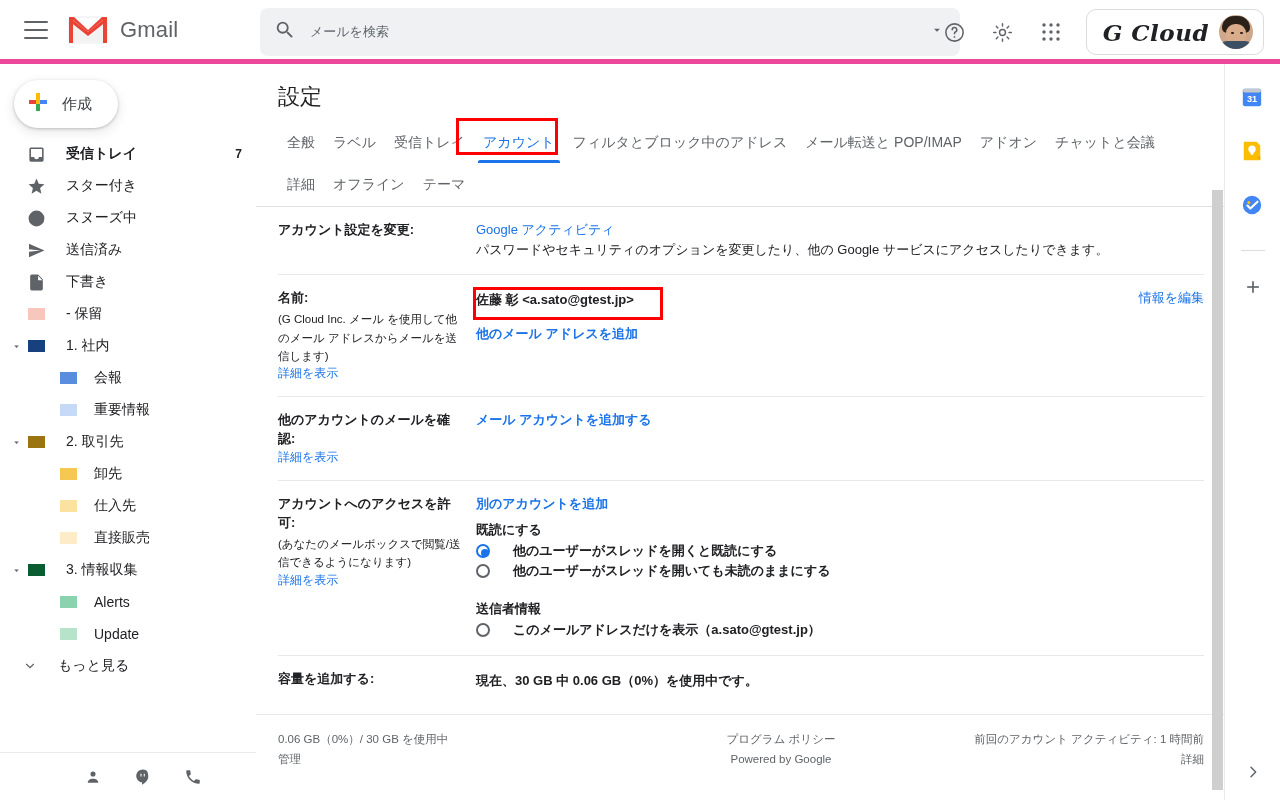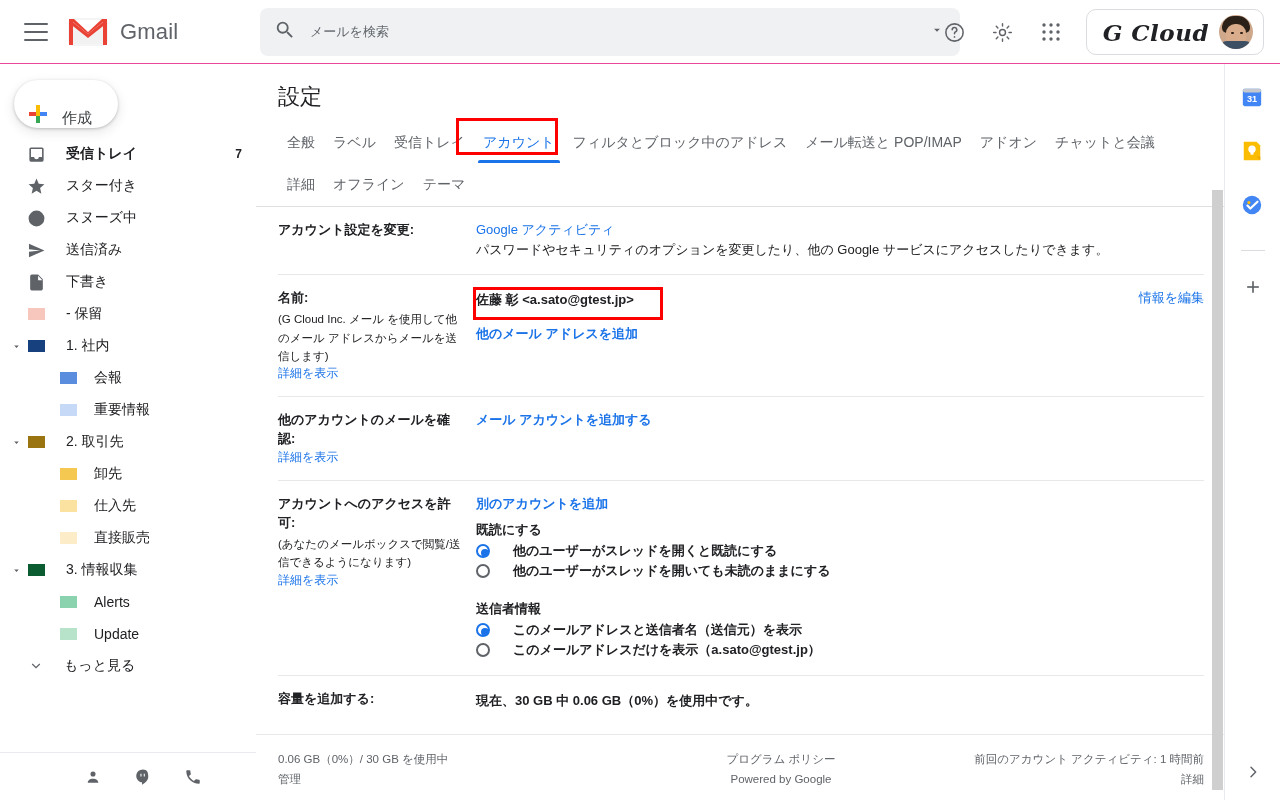--- a/index.html
+++ b/index.html
@@ -8,21 +8,21 @@
     font-family: "Liberation Sans", "DejaVu Sans", sans-serif;
     background: #fff; overflow: hidden;
     -webkit-font-smoothing: antialiased;
   }
   #app { position: relative; width: 1280px; height: 800px; }
 
   
   .header {
     position: absolute; top: 0; left: 0; width: 1280px; height: 64px;
     display: flex; align-items: center; background: #fff;
-    border-bottom: 1px solid #ec4899; z-index: 5;
+    border-bottom: 5px solid #ec4899; z-index: 5;
   }
   .hamburger {
     width: 24px; height: 18px; margin-left: 24px; margin-right: 20px;
     display: flex; flex-direction: column; justify-content: space-between;
     cursor: pointer;
   }
   .hamburger i { display: block; height: 2px; background: #5f6368; border-radius: 1px; }
   .gm-logo { display: flex; align-items: center; cursor: pointer; }
   .gm-mark { width: 40px; height: 30px; position: relative; }
   .gm-word {
@@ -69,21 +69,21 @@
   .av-eye  { position: absolute; top: 17px; width: 3px; height: 2px; background: #2d2018; border-radius: 2px; }
   .av-body { position: absolute; left: 0; bottom: 0; width: 34px; height: 8px;
              background: #3d4f63; border-radius: 12px 12px 0 0; }
 
   
   .sidebar {
     position: absolute; left: 0; top: 64px; width: 256px; height: 736px;
     background: #fff; overflow: hidden;
   }
   .compose {
-    display: flex; align-items: flex-end; gap: 14px;
+    display: flex; align-items: center; gap: 14px;
     margin: 16px 0 10px 14px; width: 104px; height: 48px;
     padding-left: 14px; border-radius: 24px; background: #fff;
     box-shadow: 0 1px 3px rgba(60,64,67,.3), 0 4px 8px 3px rgba(60,64,67,.08);
     cursor: pointer;
   }
   .compose-label { font-size: 15px; color: #3c4043; font-weight: 500; }
   .nav-list { margin-top: 6px; }
   .nav-item {
     display: flex; align-items: center; height: 32px;
     padding-left: 26px; padding-right: 14px; cursor: pointer;
@@ -437,21 +437,21 @@
         <span class="nav-text">Alerts</span>
       </div>
 
       <div class="nav-item child">
         <span class="nav-ico">
           <span class="label-tag" style="background:#b7e3ca;color:#b7e3ca"></span>
         </span>
         <span class="nav-text">Update</span>
       </div>
 
-      <div class="nav-item child" style="padding-left:26px">
+      <div class="nav-item child" style="padding-left:20px">
         <span class="nav-ico" style="margin-right:18px">
           <svg width="14" height="14" viewBox="0 0 24 24" fill="none" stroke="#5f6368" stroke-width="2" stroke-linecap="round">
             <path d="M6 9l6 6 6-6"></path>
           </svg>
         </span>
         <span class="nav-text">もっと見る</span>
       </div>
     </div>
 
     <div class="sidebar-footer">
@@ -542,24 +542,20 @@
           <label class="radio-row">
             <span class="radio on"></span>
             <span class="radio-lbl">他のユーザーがスレッドを開くと既読にする</span>
           </label>
           <label class="radio-row">
             <span class="radio"></span>
             <span class="radio-lbl">他のユーザーがスレッドを開いても未読のままにする</span>
           </label>
           <div style="height:18px"></div>
           <div class="grp-title">送信者情報</div>
-          <label class="radio-row">
-            <span class="radio on"></span>
-            <span class="radio-lbl">このメールアドレスと送信者名（送信元）を表示</span>
-          </label>
           <label class="radio-row">
             <span class="radio"></span>
             <span class="radio-lbl">このメールアドレスだけを表示（a.sato@gtest.jp）</span>
           </label>
         </div>
       </div>
 
       <div class="srow">
         <div class="scol-label">
           <div class="ttl">容量を追加する:</div>

